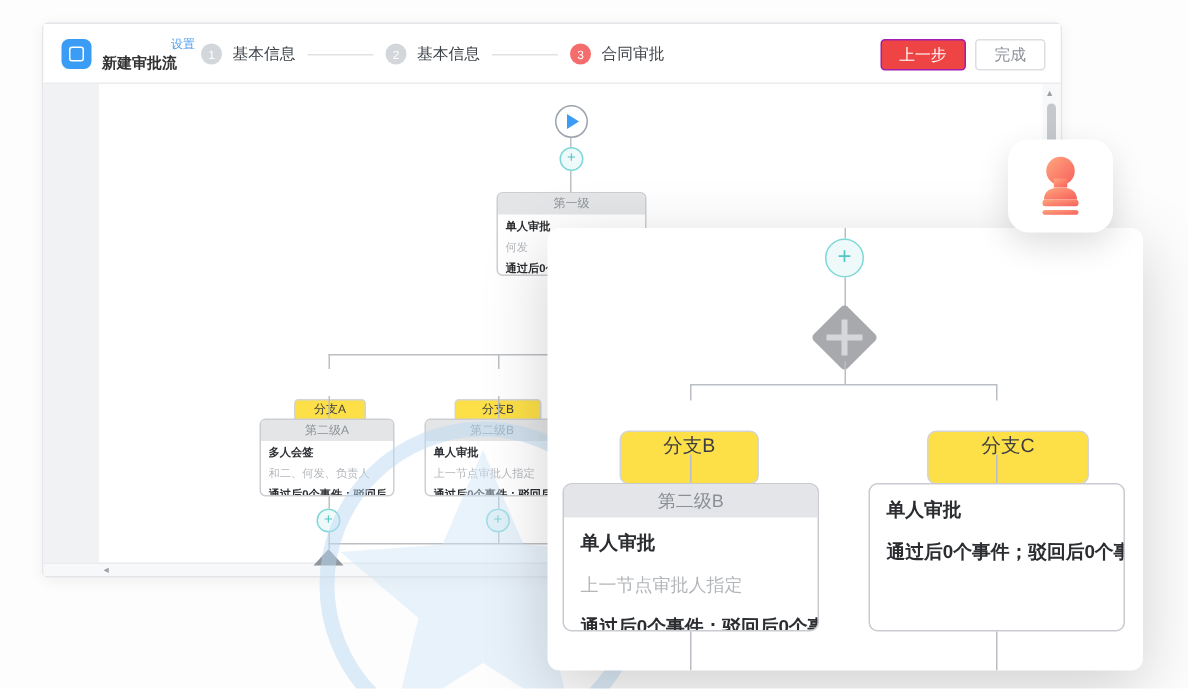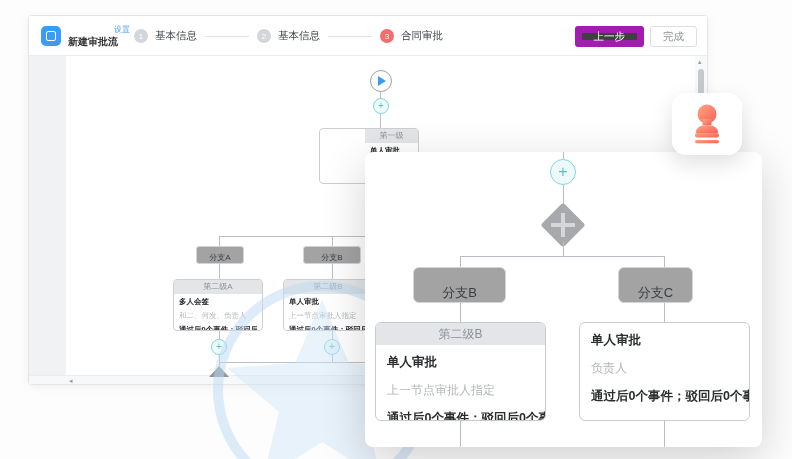--- a/index.html
+++ b/index.html
@@ -22,21 +22,21 @@
   .step { display:flex; align-items:center; }
   .step-circle { width:14px; height:14px; border-radius:50%; background:#d3d6da; color:#fff;
     font-size:8px; display:flex; align-items:center; justify-content:center; }
   .step.active .step-circle { background:#f56c6c; }
   .step-label { font-size:10.5px; color:#3f444b; margin-left:7px;font-family:Liberation Mono, monospace; }
   .step-line { width:44px; height:1px; background:#e0e1e3; margin:0 8px; }
 
   .header-actions { position:absolute; right:10px; top:10px; display:flex; gap:6px; }
   .btn { height:21px; padding:0 12px; font-size:10.5px; border-radius:3px; cursor:pointer;
     display:flex; align-items:center; font-family:inherit; }
-  .btn-primary { background:#404040; color:#fff; border:7px solid #a21caf; }
+  .btn-primary { background:#ef4444; color:#fff; border:1px solid #a21caf; }
   .btn-plain { background:#fff; color:#8a8f96; border:1px solid #dcdee1; }
 
   
   .gutter { left:0; top:40px; width:37px; height:320px; background:#f1f2f4; }
   .hscroll { left:0; top:359px; width:678px; height:9px; background:#f7f8f9; border-top:1px solid #ececee; }
   .hscroll-arrow { position:absolute; left:40px; top:0px; font-size:7px; color:#9aa0a6; line-height:9px; }
   .vscroll { left:666px; top:40px; width:12px; height:319px; background:#f7f8f9; }
   .vscroll-arrow { position:absolute; left:3px; top:2px; font-size:7px; color:#9aa0a6; }
   .vscroll-thumb { position:absolute; left:3px; top:13px; width:6px; height:34px; background:#c5c8cc; border-radius:3px; }
 
@@ -51,22 +51,22 @@
     color:#55c6c6; font-size:10px; line-height:14px; text-align:center; }
 
   .node-card { background:#fff; border:1px solid #ccced2; border-radius:4px; overflow:hidden; }
   .node-card .nc-head { height:14px; background:#e4e5e7; color:#8b9097; font-size:8px; line-height:14px; text-align:center;
     white-space:nowrap; overflow:hidden; }
   .node-card .nc-body { padding:3px 5px; }
   .node-card .nc-type { font-size:7.5px; font-weight:bold; color:#2b2d30; white-space:nowrap; overflow:hidden; }
   .node-card .nc-who { font-size:7.5px; color:#b4b7bb; margin-top:4px; white-space:nowrap; overflow:hidden; }
   .node-card .nc-evt { font-size:7.5px; font-weight:bold; color:#2b2d30; margin-top:4px; white-space:nowrap; overflow:hidden; }
 
-  .branch-box { background:#a3a3a3; border:1px solid #d2d4d8; border-radius:3px; font-size:8px; color:#3a3e44;
-    display:flex; align-items:flex-end; justify-content:center; }
+  .branch-box { background:#fde047; border:1px solid #d2d4d8; border-radius:3px; font-size:8px; color:#3a3e44;
+    display:flex; align-items:flex-start; justify-content:center;margin-top:20px; }
   .merge-tri { width:0; height:0; border-left:10px solid transparent; border-right:10px solid transparent;
     border-bottom:11px solid #8f969e; }
 
   
   .watermark { left:202px; top:268px; z-index:5; pointer-events:none; }
 
   
   .badge { left:35px; top:60px; width:110px; height:30px; background:#3aa0f7; border-radius:6px; z-index:6;
     color:#fff; font-size:15px; font-weight:bold; letter-spacing:3px; display:flex; align-items:center;
     justify-content:center; box-shadow:0 3px 8px rgba(40,130,220,.35); }
@@ -136,21 +136,21 @@
       <span class="vscroll-thumb"></span>
     </div>
 
     <div class="abs start-circle">
       <span class="play-tri"></span>
     </div>
     <div class="abs vline" style="left:351px;top:76px;height:6px;"></div>
     <div class="abs plus-circle" style="left:344px;top:82px;">+</div>
     <div class="abs vline" style="left:351px;top:98px;height:14px;"></div>
 
-    <div class="abs node-card" style="left:290px;top:112px;width:100px;height:56px;padding-left:45px;">
+    <div class="abs node-card" style="left:302px;top:112px;width:100px;height:56px;">
       <div class="nc-head">第一级</div>
       <div class="nc-body">
         <div class="nc-type">单人审批</div>
         <div class="nc-who">何发</div>
         <div class="nc-evt">通过后0个事件；驳回后0个事件</div>
       </div>
     </div>
 
     <div class="abs vline" style="left:351px;top:168px;height:52px;"></div>
     <div class="abs hline" style="left:190px;top:220px;width:162px;"></div>
@@ -208,39 +208,38 @@
     <div class="abs diamond"></div>
     <div class="abs diamond-cross"></div>
     <div class="abs vline" style="left:198px;top:89px;height:15px;"></div>
     <div class="abs hline" style="left:95px;top:104px;width:204px;"></div>
     <div class="abs vline" style="left:95px;top:104px;height:11px;"></div>
     <div class="abs vline" style="left:299px;top:104px;height:11px;"></div>
 
     <div class="abs branch-box" style="left:48px;top:115px;width:93px;height:36px;">
       <span>分支B</span>
     </div>
-    <div class="abs branch-box" style="left:253px;top:115px;width:75px;height:36px;">
+    <div class="abs branch-box" style="left:253px;top:115px;width:108px;height:36px;">
       <span>分支C</span>
     </div>
 
     <div class="abs vline" style="left:95px;top:151px;height:19px;"></div>
     <div class="abs vline" style="left:299px;top:151px;height:19px;"></div>
 
     <div class="abs big-card" style="left:10px;top:170px;width:171px;height:99px;">
       <div class="bc-head">第二级B</div>
       <div class="bc-body">
         <div class="bc-type">单人审批</div>
         <div class="bc-who">上一节点审批人指定</div>
         <div class="bc-evt">通过后0个事件；驳回后0个事件</div>
       </div>
     </div>
     <div class="abs big-card" style="left:214px;top:170px;width:171px;height:99px;">
       <div class="bc-body">
         <div class="bc-type">单人审批</div>
-        <div class="bc-who">负责人</div>
         <div class="bc-evt">通过后0个事件；驳回后0个事件</div>
       </div>
     </div>
 
     <div class="abs vline" style="left:95px;top:269px;height:26px;"></div>
     <div class="abs vline" style="left:299px;top:269px;height:26px;"></div>
   </div>
 
   <div class="abs stamp-card">
     <svg width="34" height="40" viewBox="0 0 34 40">

